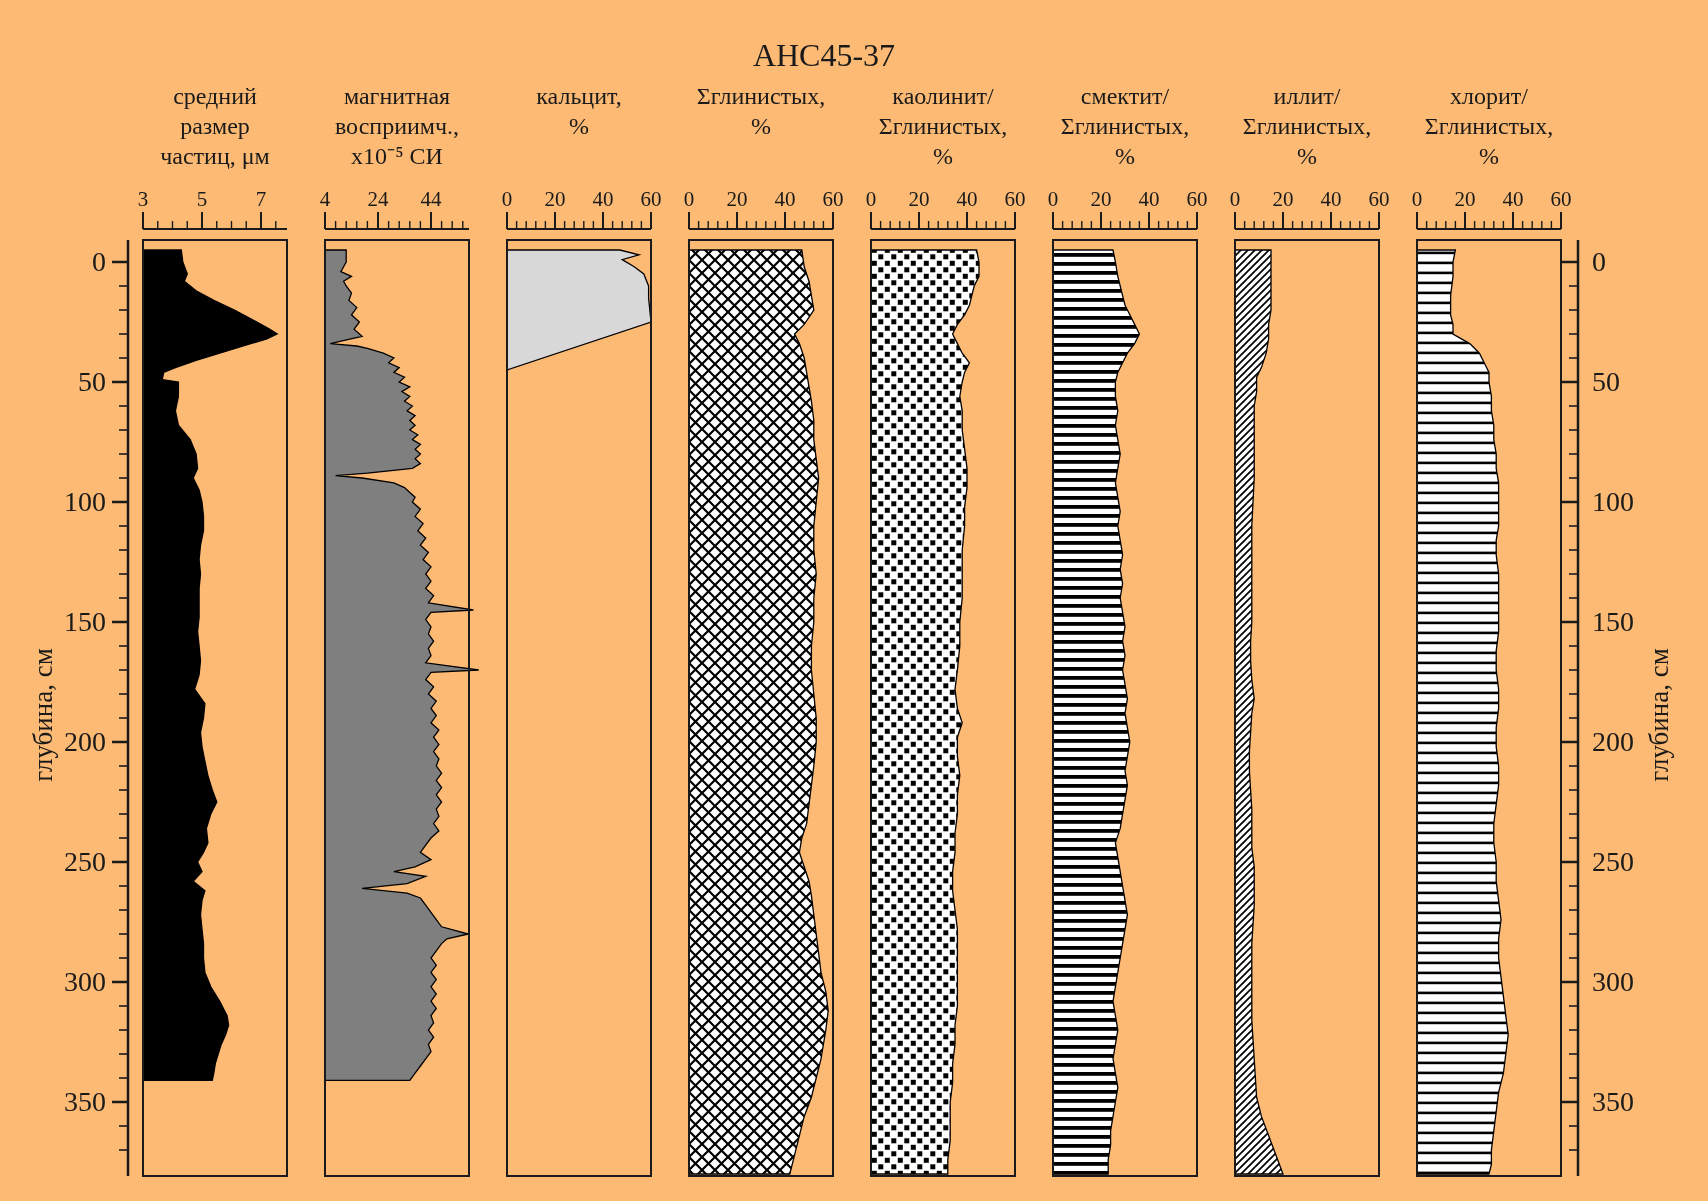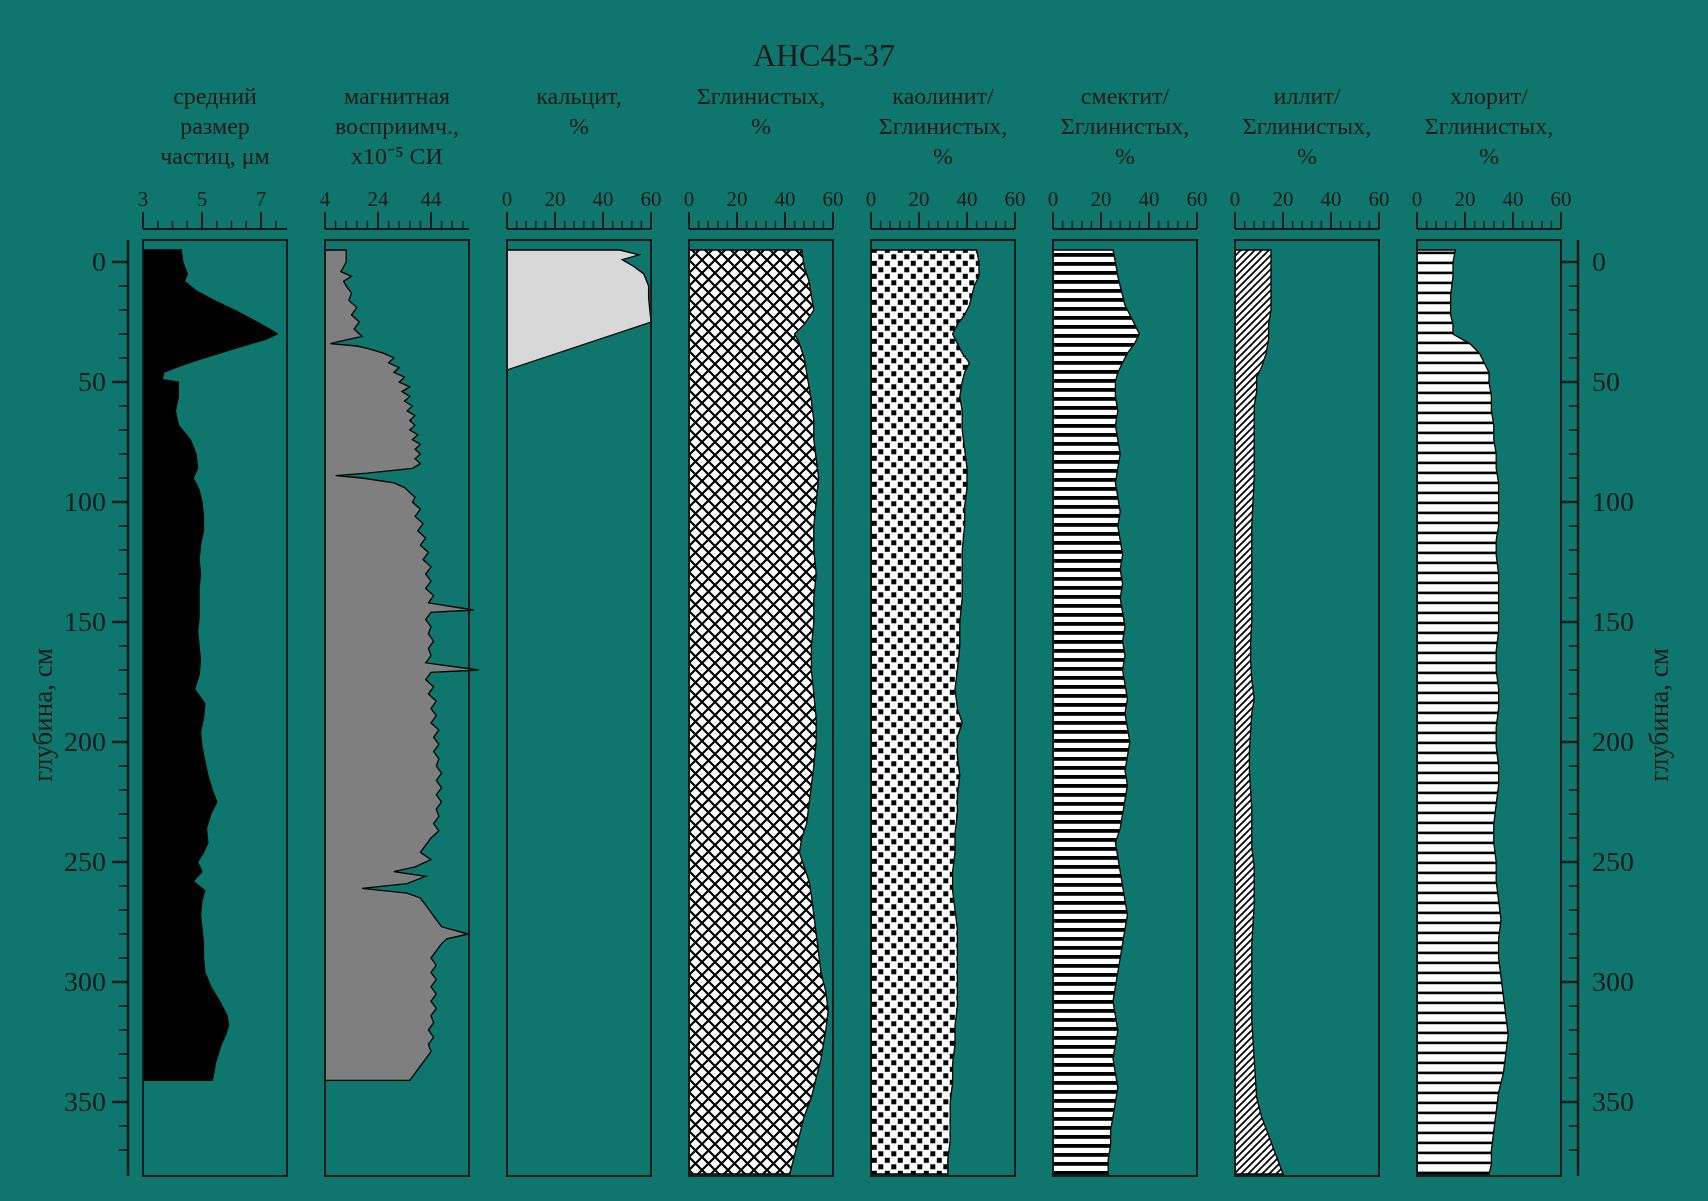--- a/index.html
+++ b/index.html
@@ -1,16 +1,16 @@
 <!DOCTYPE html>
 <html><head>
 <meta charset="utf-8">
 <style>
   html,body{margin:0;padding:0;background:#ffffff;}
-  .fig{width:1708px;height:1201px;position:relative;background:#0f766e;}
+  .fig{width:1708px;height:1201px;position:relative;background:#fdba74;}
   svg{font-family:"Liberation Serif", serif;}
   .title{font-size:32px;fill:#1a1a1a;}
   .axlabel{font-size:27px;fill:#1a1a1a;}
 </style>
 </head>
 <body>
 
 <div class="fig">
 <svg id="chart" width="1708" height="1201" viewBox="0 0 1708 1201" xmlns="http://www.w3.org/2000/svg">
   <defs>

